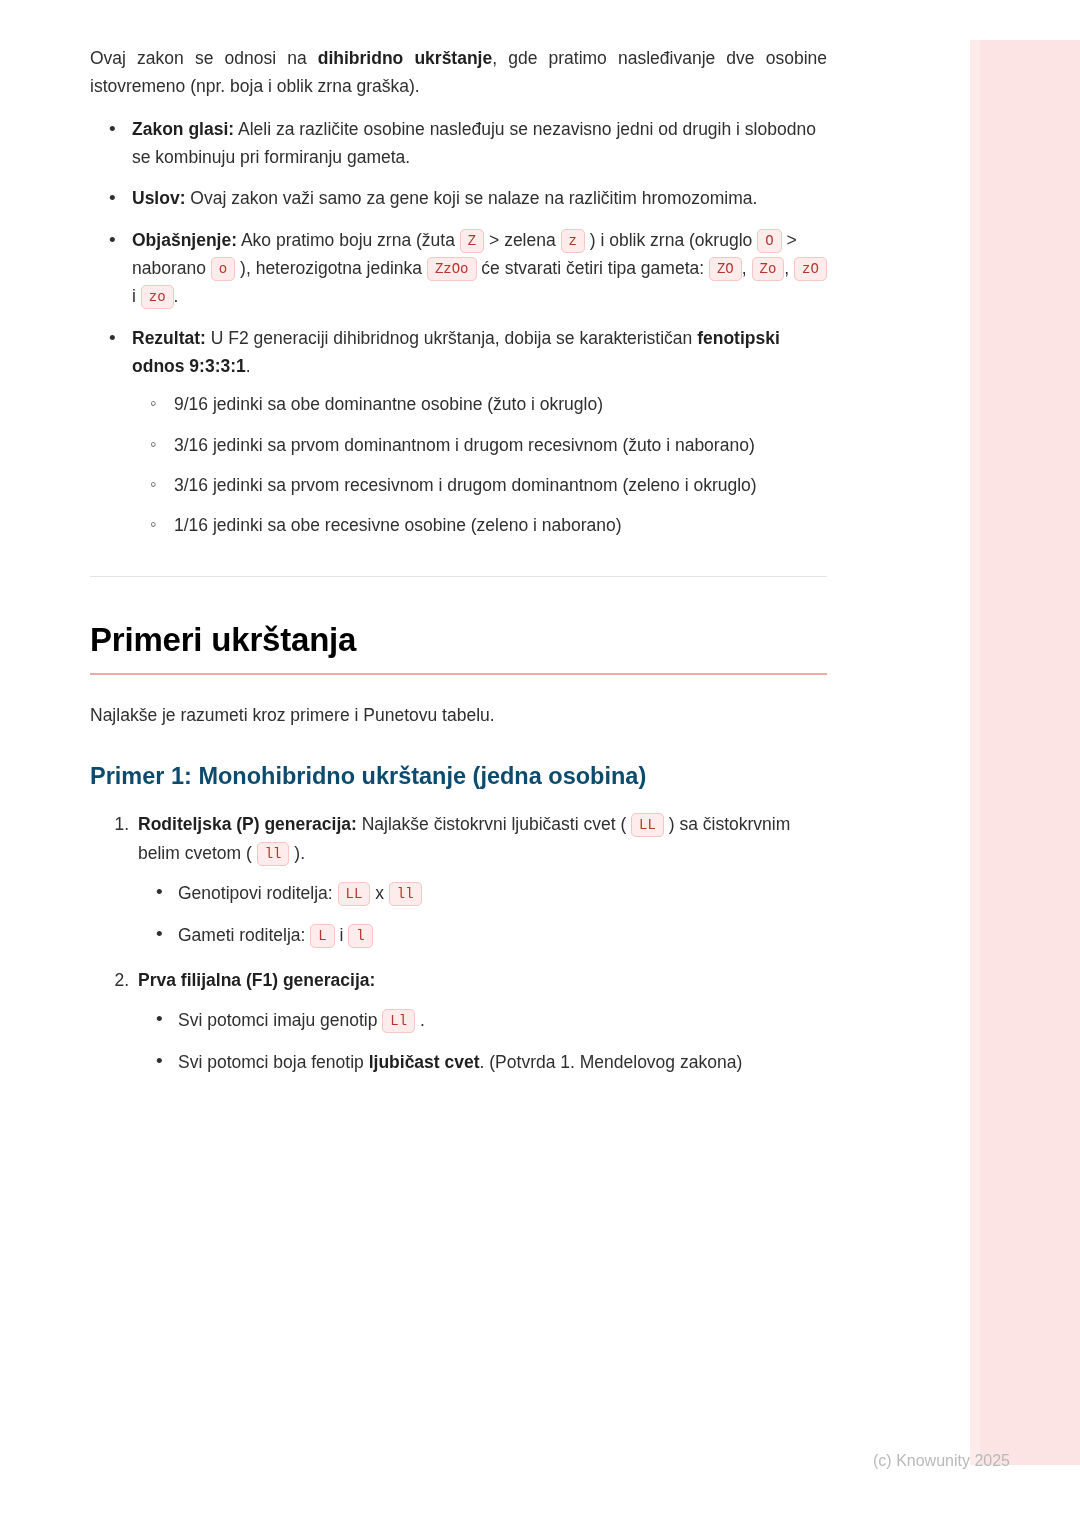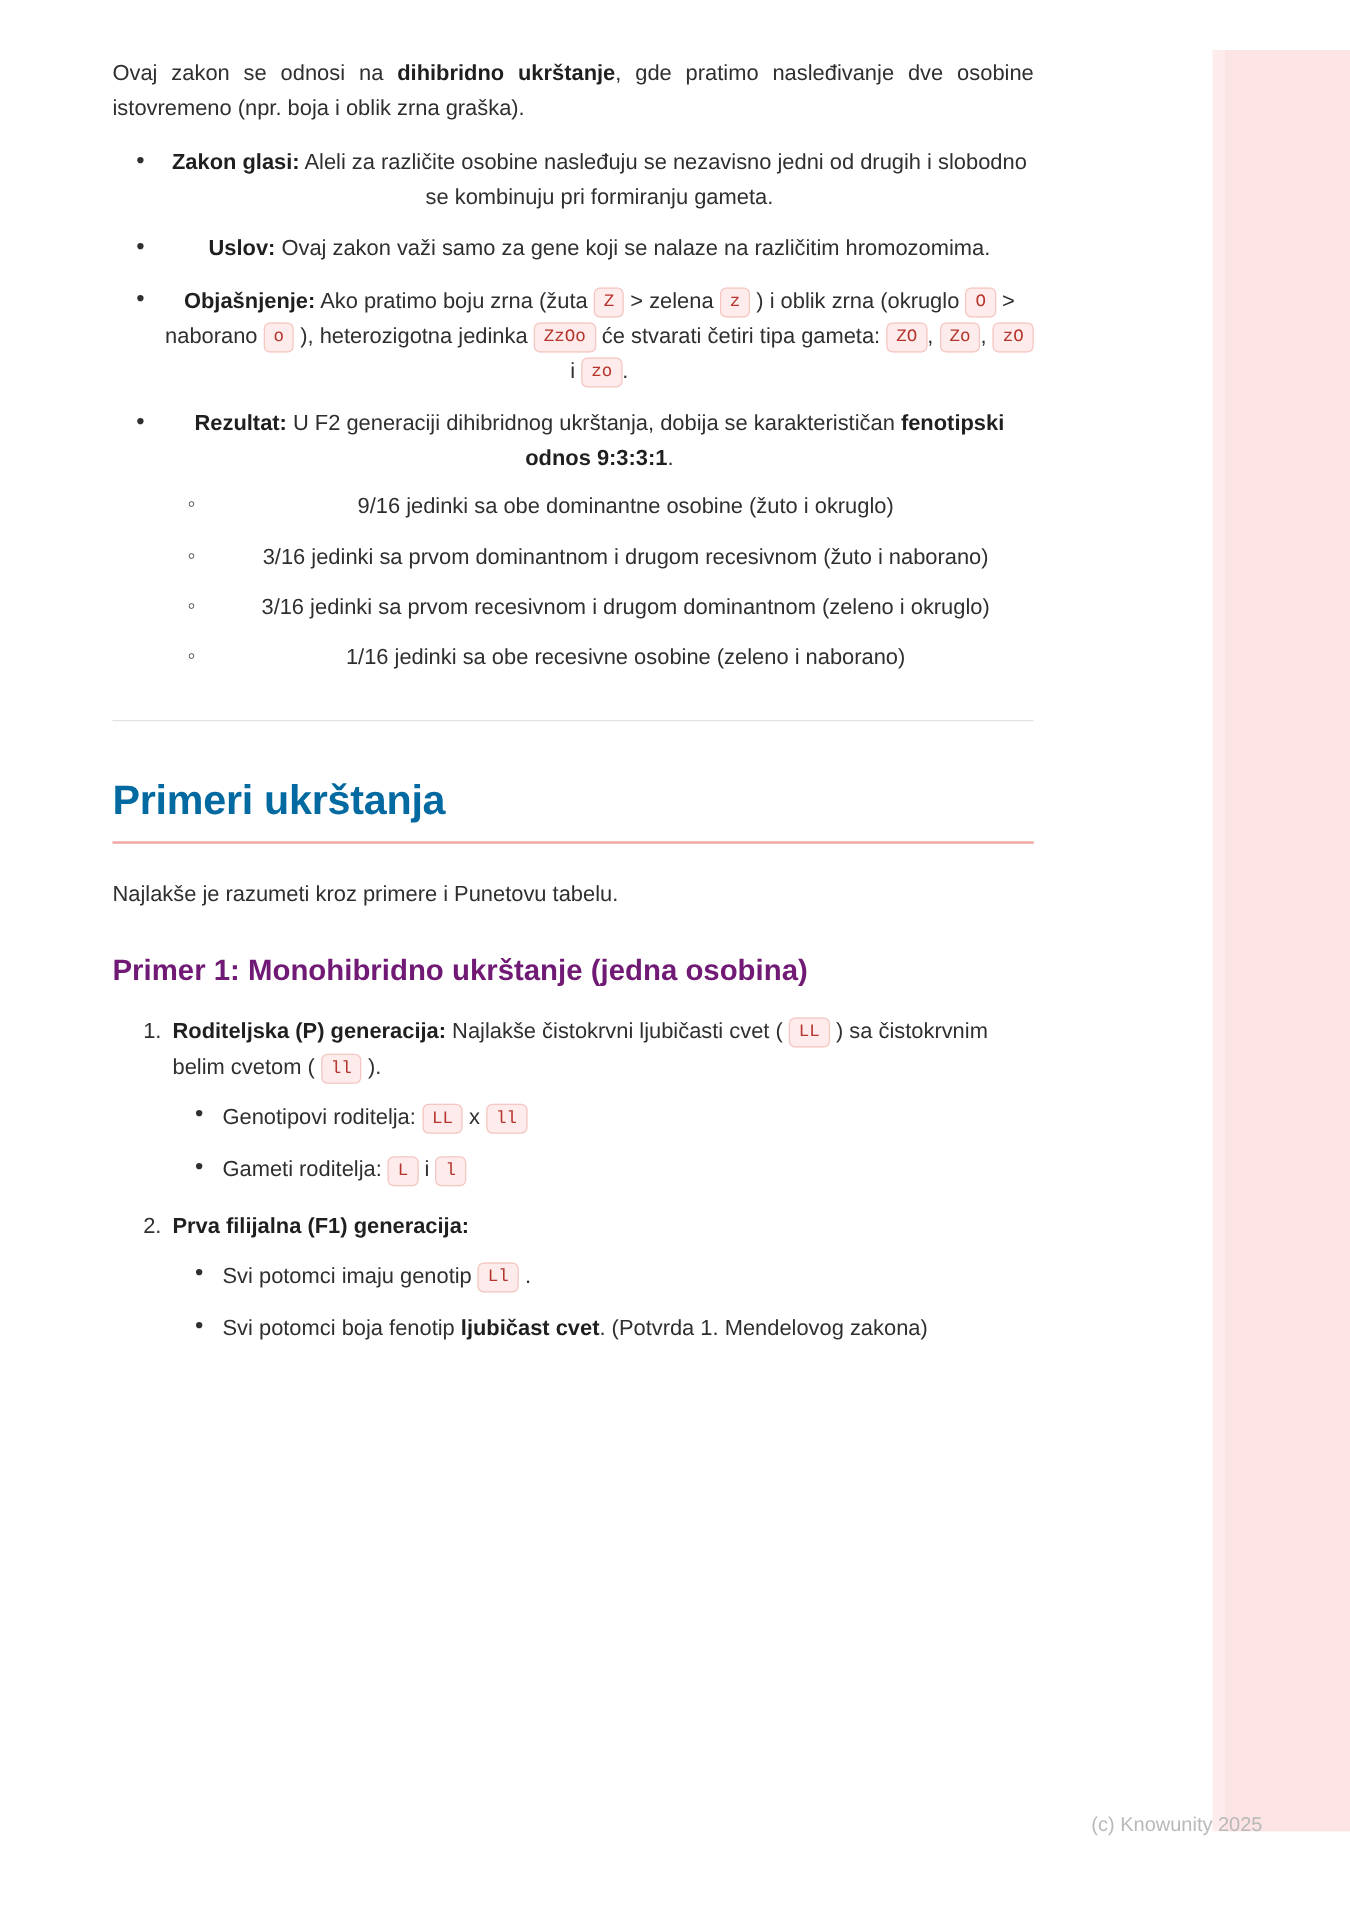--- a/index.html
+++ b/index.html
@@ -54,21 +54,20 @@
   strong { font-weight: bold; color: #1f1f1f; }
 
   ul.lvl1 {
     margin: 14px 0 4px 0;
     padding-left: 42px;
     list-style: none;
   }
   ul.lvl1 > li {
     position: relative;
     margin-bottom: 13px;
-    text-align: center;
   }
   ul.lvl1 > li::before {
     content: "•";
     position: absolute;
     left: -23px;
     top: -1px;
     font-size: 19px;
     color: #2f2f2f;
   }
   ul.lvl2 {
@@ -128,33 +127,33 @@
     vertical-align: 1px;
   }
   hr.sep {
     border: 0;
     border-top: 1px solid #e3e3e3;
     margin: 36px 0 0 0;
   }
   h1.section {
     font-size: 33px;
     font-weight: bold;
-    color: #0369a1;
+    color: #000000;
     margin: 44px 0 0 0;
     letter-spacing: -0.2px;
   }
   .h1-rule {
     border: 0;
     border-top: 2px solid #f1a9a4;
     margin: 14px 0 26px 0;
   }
   h2.sub {
     font-size: 23.5px;
     font-weight: bold;
-    color: #701a75;
+    color: #0c4a6e;
     margin: 34px 0 20px 0;
   }
   .footer {
     position: absolute;
     right: 70px;
     bottom: 58px;
     font-size: 16px;
     color: #b9b9b9;
     font-family: "Liberation Sans", sans-serif;
   }

